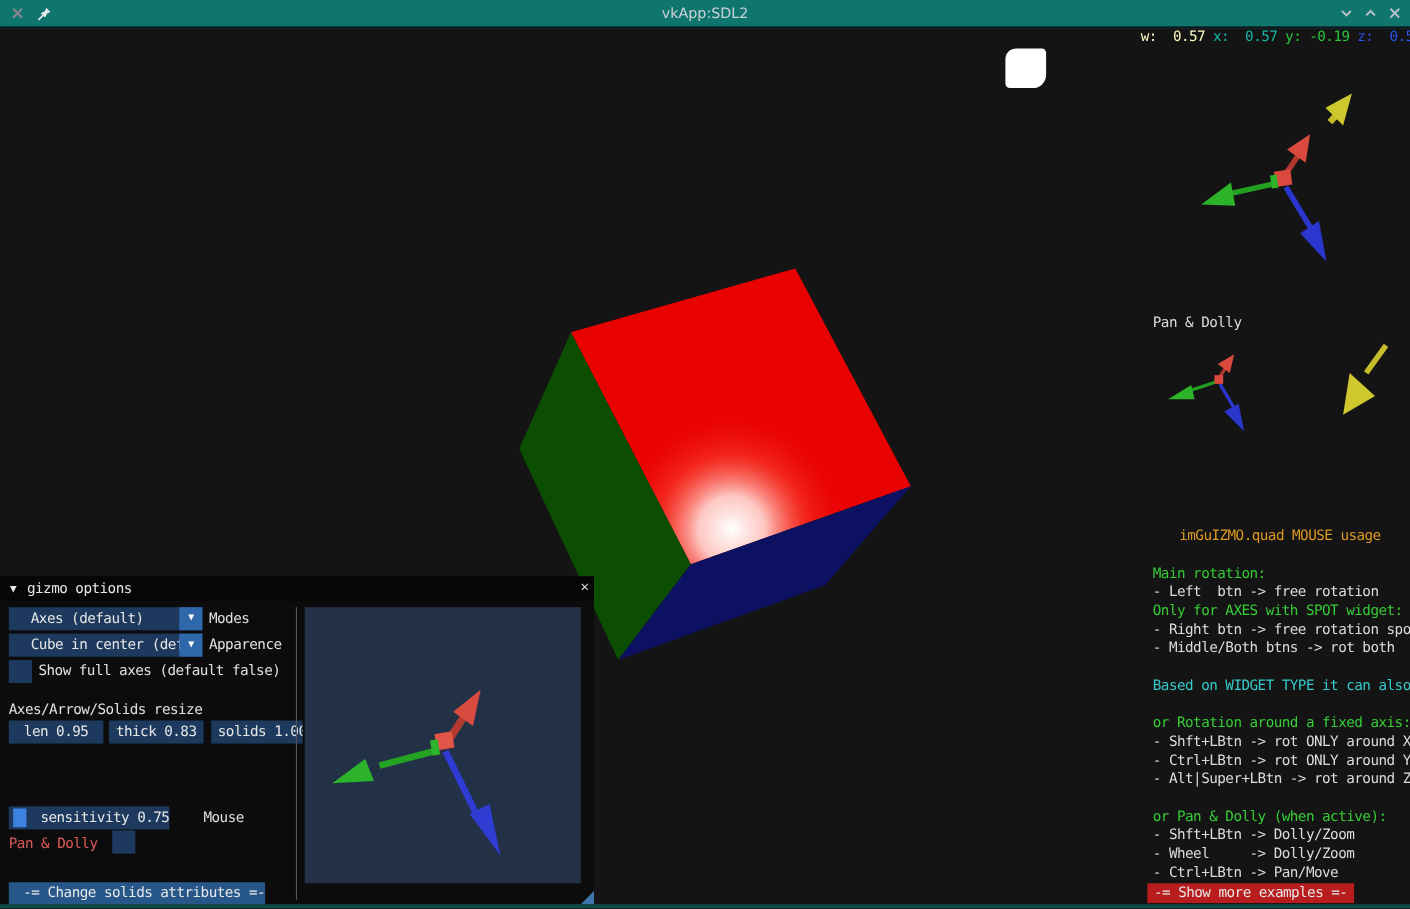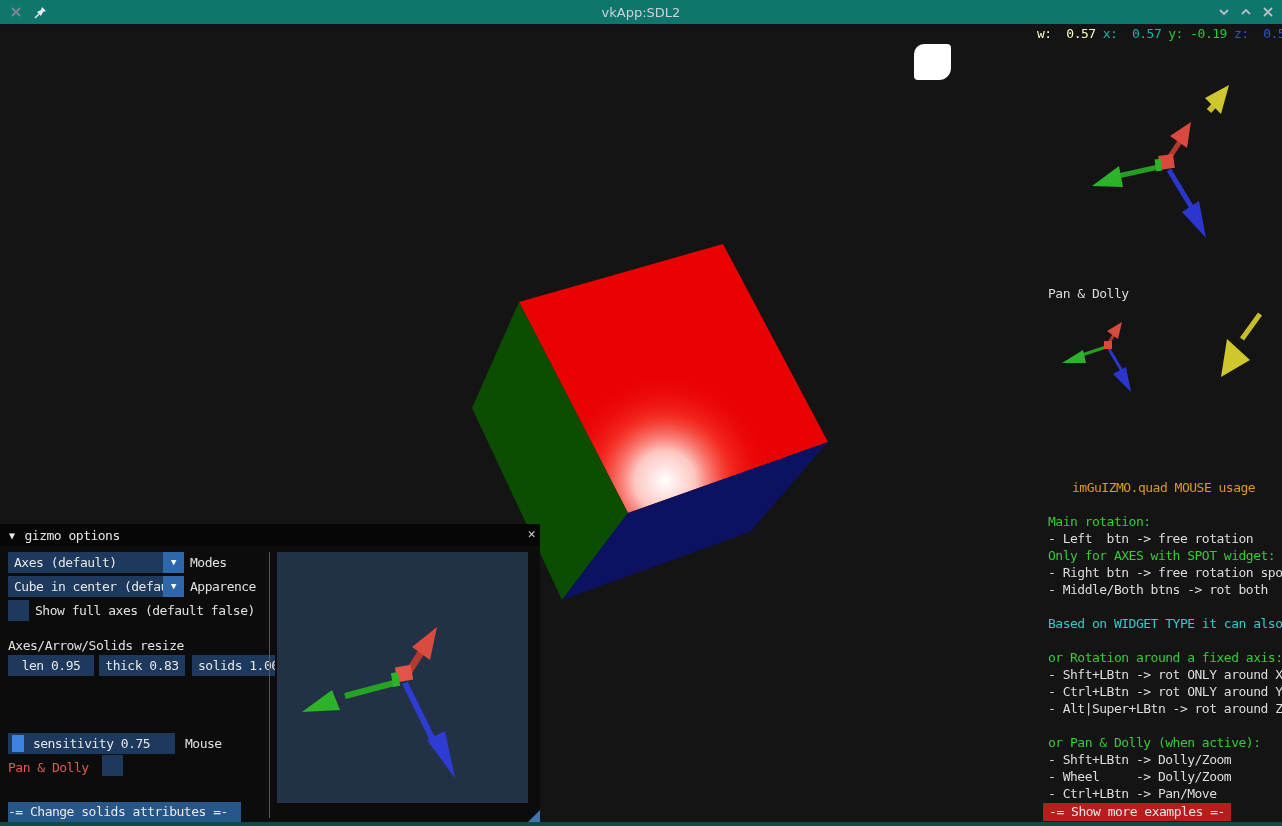--- a/index.html
+++ b/index.html
@@ -48,34 +48,34 @@
   .panel{left:0;top:524px;width:540px;height:298px;background:rgba(13,13,13,0.96);}
   .panel-header{
     position:absolute;left:0;top:0;width:540px;height:22px;background:#060606;
     display:flex;align-items:center;
   }
   .collapse-tri{margin-left:9px;font-size:10px;color:#e8e8e8;}
   .panel-title{margin-left:10px;color:#e6e6e6;}
   .panel-close{position:absolute;right:5px;top:2px;font-size:13px;color:#d0d0d0;cursor:default;}
   .frame{background:#1d3a5e;color:#e6e6e6;}
   .combo{position:absolute;width:176px;height:21px;line-height:21px;cursor:default;}
-  .combo .val{display:block;width:150px;overflow:hidden;white-space:pre;padding-left:6px;}
+  .combo .val{display:block;width:150px;overflow:hidden;white-space:pre;padding-left:20px;}
   .combo .arrow-btn{
     position:absolute;right:0;top:0;width:21px;height:21px;background:#2e68ab;
     display:flex;align-items:center;justify-content:center;font-size:9px;color:#fff;
   }
   .side-label{position:absolute;color:#e0e0e0;height:17px;line-height:17px;}
   .checkbox{position:absolute;width:21px;height:21px;background:#1d3a5e;cursor:default;}
   .dragbox{position:absolute;height:21px;line-height:21px;text-align:center;overflow:hidden;white-space:pre;cursor:ew-resize;}
-  .slider{position:absolute;width:167px;height:21px;line-height:21px;text-align:center;cursor:ew-resize;}
+  .slider{position:absolute;width:146px;height:21px;line-height:21px;text-align:right;cursor:ew-resize;}
   .slider .grab{position:absolute;left:4px;top:2px;width:12px;height:17px;background:#3c82e0;}
   .slider .slabel{position:relative;}
   .red-label{color:#e05a5a;}
   .imgui-btn{
-    position:absolute;background:#275689;color:#e8e8e8;text-align:left;cursor:default;
+    position:absolute;background:#275689;color:#e8e8e8;text-align:right;cursor:default;
   }
   .vline{position:absolute;left:269px;top:28px;width:1px;height:266px;background:#54555e;}
   .preview{position:absolute;left:277px;top:28px;width:251px;height:251px;background:#233147;}
   .grip{
     position:absolute;left:528px;top:286px;width:0;height:0;
     border-left:12px solid transparent;border-bottom:12px solid #3f74ad;cursor:nwse-resize;
   }
   svg{display:block;}
 </style>
 </head>

